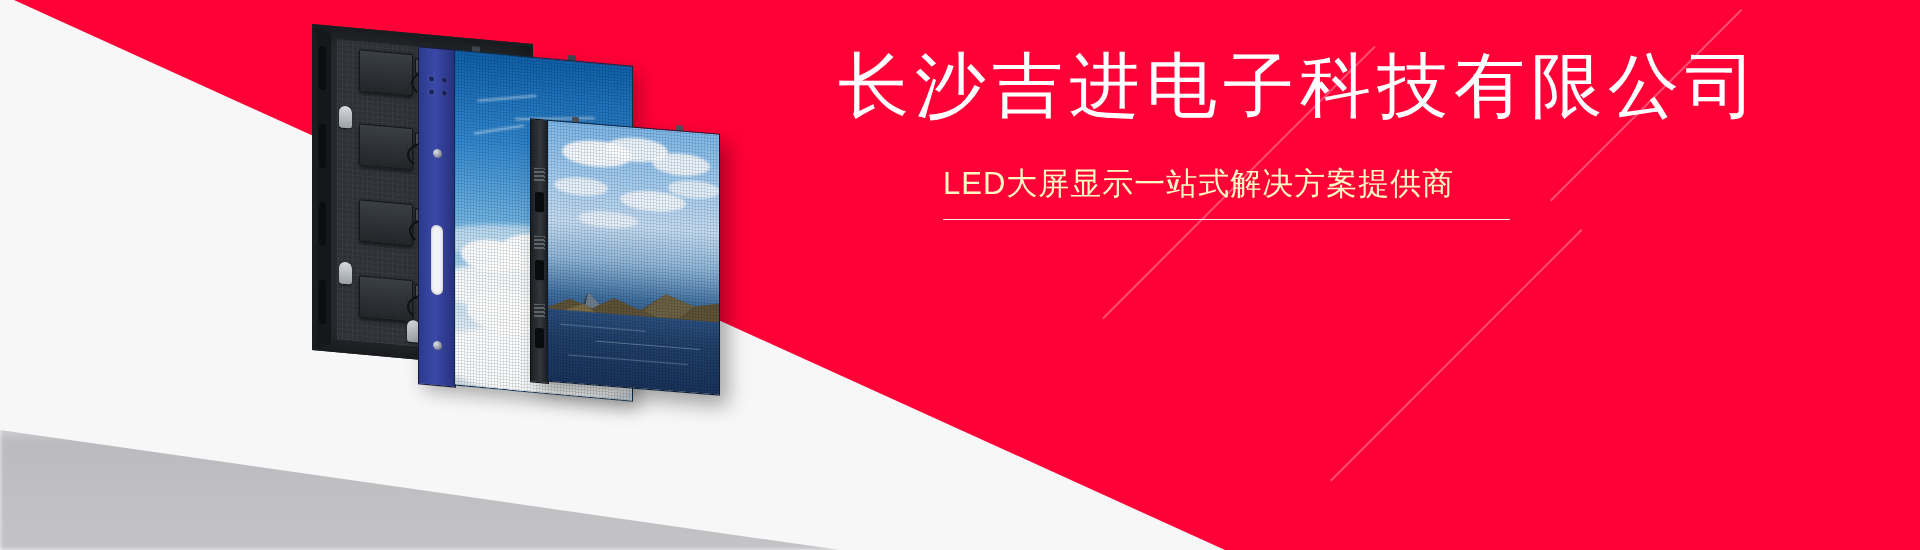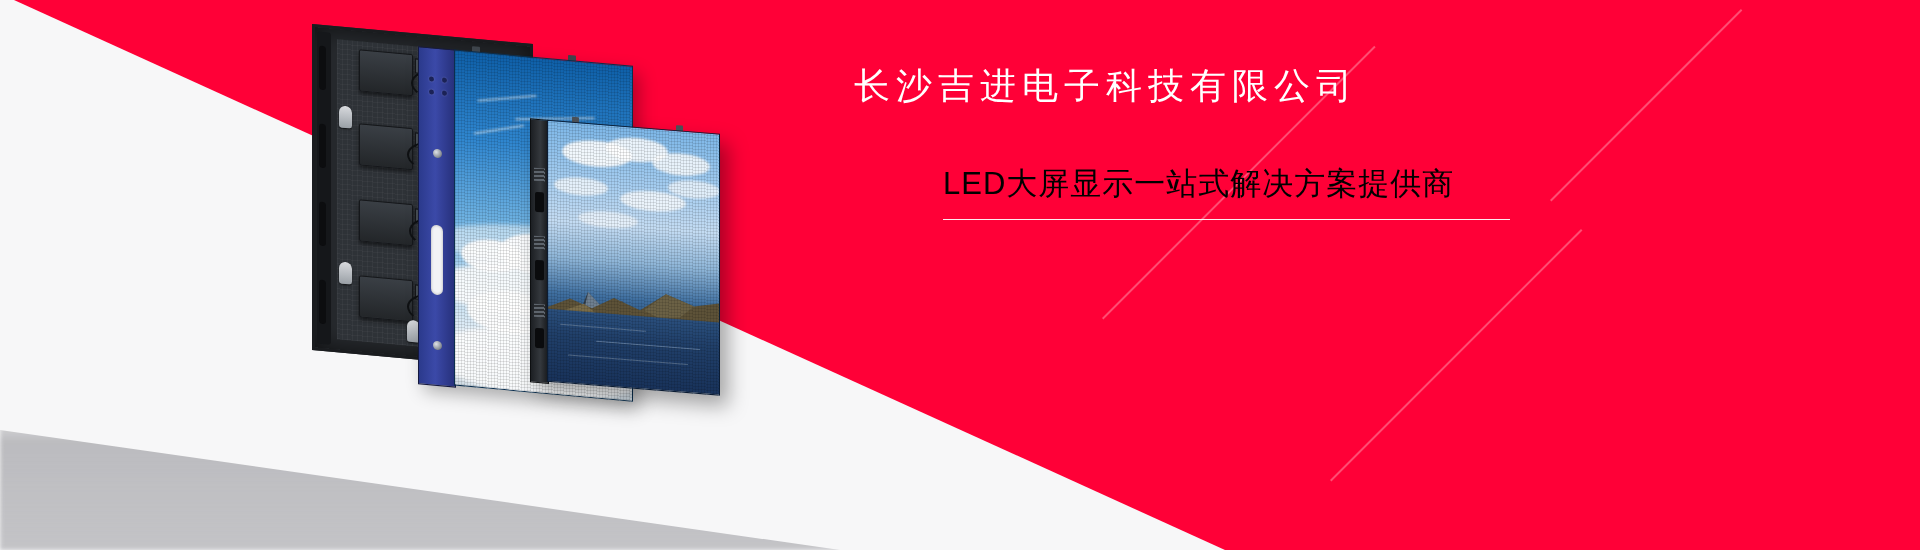--- a/index.html
+++ b/index.html
@@ -66,39 +66,39 @@
   .text-block {
     position: absolute;
     left: 838px;
     top: 0;
     width: 780px;
     height: 550px;
   }
 
   .company-title {
     position: absolute;
-    left: 16px;
+    left: 0;
     top: 55px;
     color: #ffffff;
-    font-size: 36px;
+    font-size: 71px;
     line-height: 62px;
     letter-spacing: 6px;
     font-weight: 400;
     white-space: nowrap;
   }
 
   .slogan-wrap {
     position: absolute;
     left: 105px;
     top: 162px;
     width: 570px;
   }
 
   .slogan-main {
-    color: #000000;
+    color: #fef9c3;
     font-size: 31px;
     line-height: 44px;
     letter-spacing: 1px;
     font-weight: 400;
     white-space: nowrap;
   }
 
   .slogan-divider {
     margin-top: 13px;
     width: 567px;

